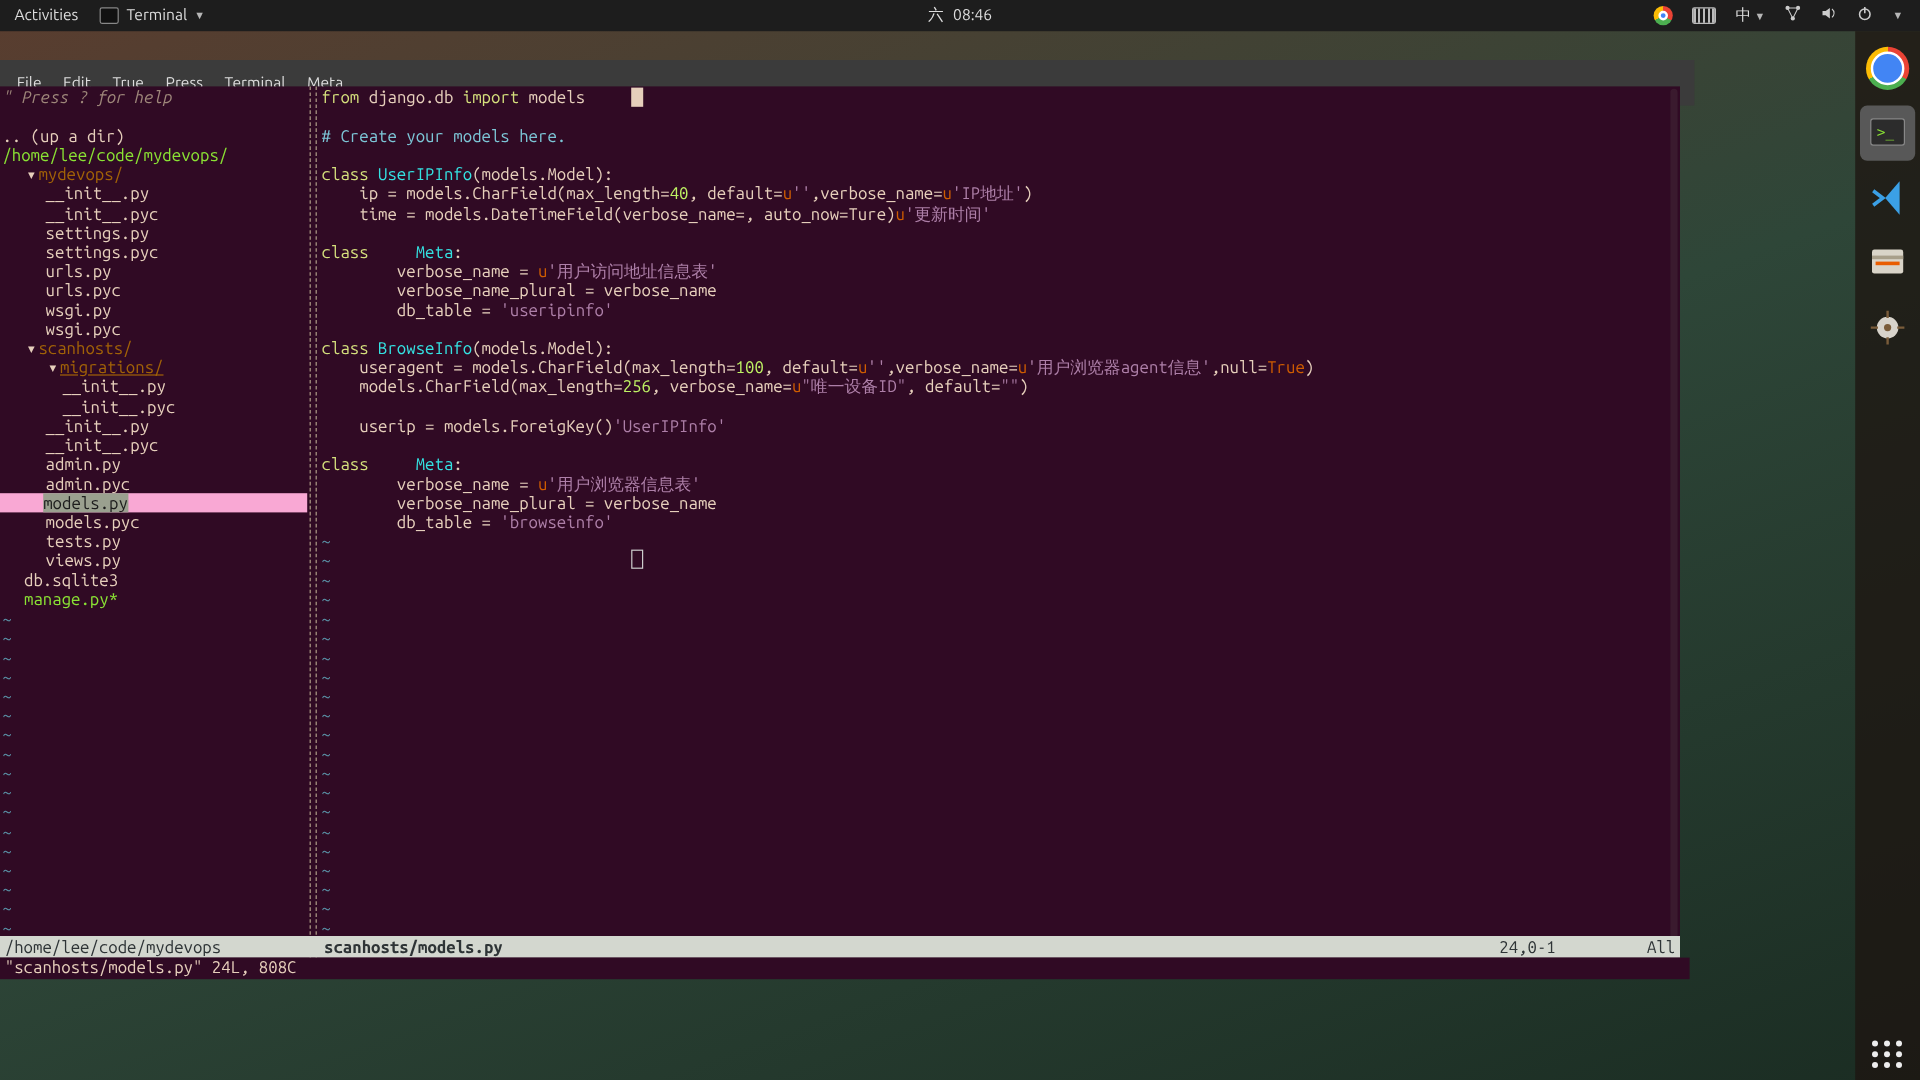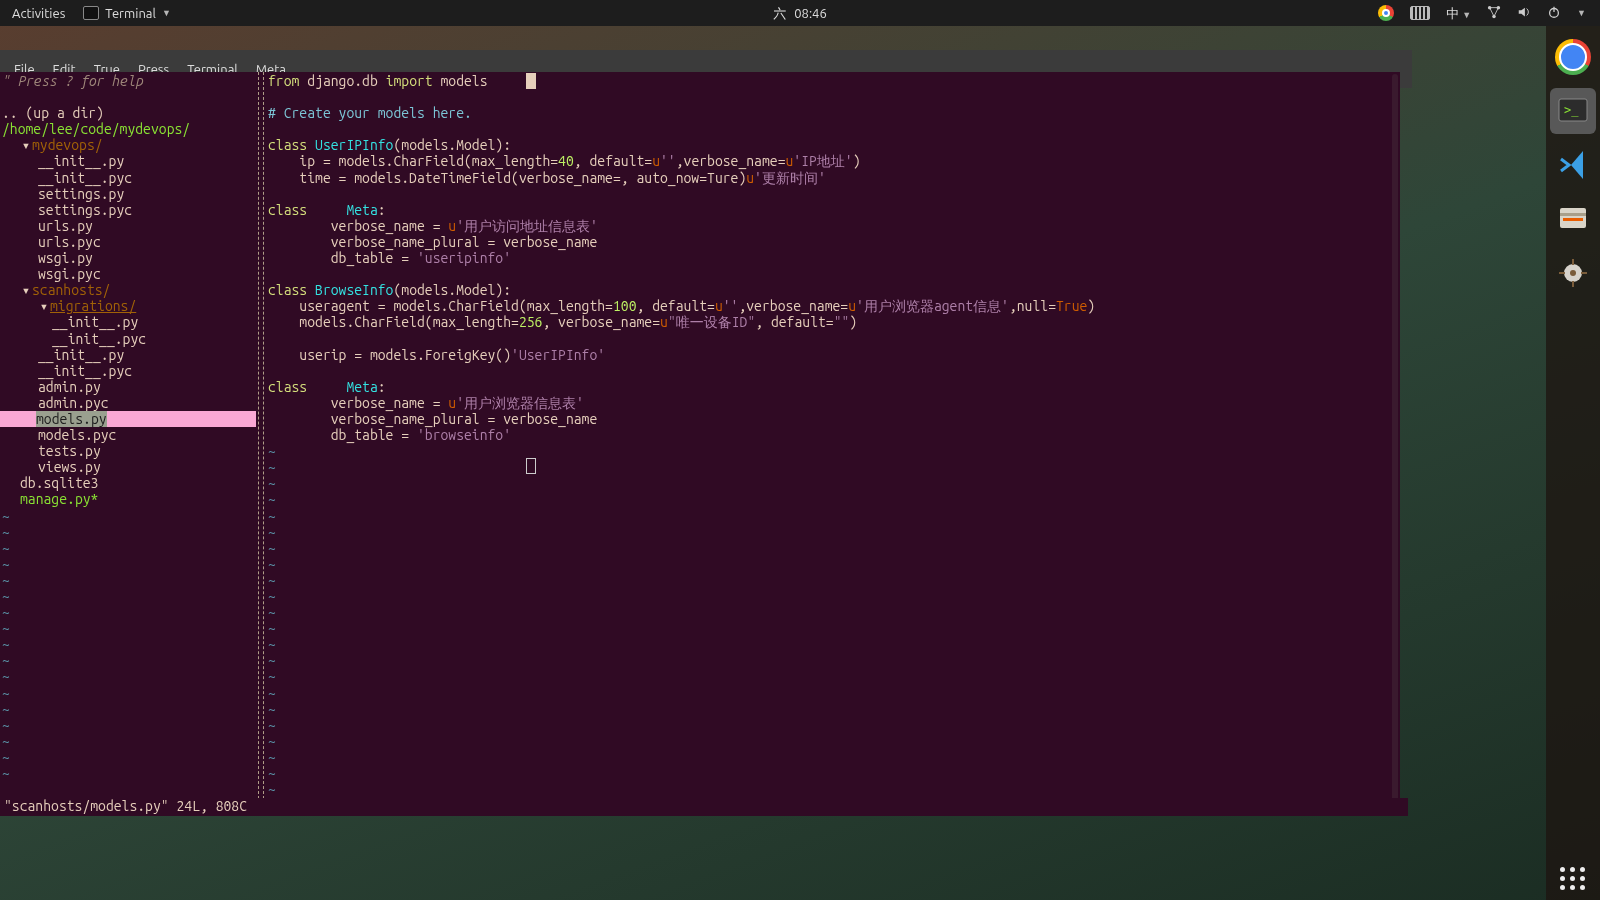--- a/index.html
+++ b/index.html
@@ -145,20 +145,28 @@
   <div class="term">
     <div class="gutter" id="tree"><span class="tree-line hl-help">" Press ? for help</span><span class="tree-line"> </span><span class="tree-line">.. (up a dir)</span><span class="tree-line hl-cwd">/home/lee/code/mydevops/</span><span class="tree-line ind1"><span class="arrow">▾</span><span class="hl-dir" style="">mydevops/</span></span><span class="tree-line ind2"><span class="" style="">__init__.py</span></span><span class="tree-line ind2"><span class="" style="">__init__.pyc</span></span><span class="tree-line ind2"><span class="" style="">settings.py</span></span><span class="tree-line ind2"><span class="" style="">settings.pyc</span></span><span class="tree-line ind2"><span class="" style="">urls.py</span></span><span class="tree-line ind2"><span class="" style="">urls.pyc</span></span><span class="tree-line ind2"><span class="" style="">wsgi.py</span></span><span class="tree-line ind2"><span class="" style="">wsgi.pyc</span></span><span class="tree-line ind1"><span class="arrow">▾</span><span class="hl-dir" style="">scanhosts/</span></span><span class="tree-line ind2"><span class="arrow">▾</span><span class="hl-dir" style="text-decoration:underline">migrations/</span></span><span class="tree-line ind3"><span class="" style="">__init__.py</span></span><span class="tree-line ind3"><span class="" style="">__init__.pyc</span></span><span class="tree-line ind2"><span class="" style="">__init__.py</span></span><span class="tree-line ind2"><span class="" style="">__init__.pyc</span></span><span class="tree-line ind2"><span class="" style="">admin.py</span></span><span class="tree-line ind2"><span class="" style="">admin.pyc</span></span><span class="tree-line cur-line ind2"><span class="sel">models.py</span></span><span class="tree-line ind2"><span class="" style="">models.pyc</span></span><span class="tree-line ind2"><span class="" style="">tests.py</span></span><span class="tree-line ind2"><span class="" style="">views.py</span></span><span class="tree-line ind1"><span class="" style="">db.sqlite3</span></span><span class="tree-line ind1"><span class="hl-cwd" style="">manage.py*</span></span><span class="tree-line tilde">~</span><span class="tree-line tilde">~</span><span class="tree-line tilde">~</span><span class="tree-line tilde">~</span><span class="tree-line tilde">~</span><span class="tree-line tilde">~</span><span class="tree-line tilde">~</span><span class="tree-line tilde">~</span><span class="tree-line tilde">~</span><span class="tree-line tilde">~</span><span class="tree-line tilde">~</span><span class="tree-line tilde">~</span><span class="tree-line tilde">~</span><span class="tree-line tilde">~</span><span class="tree-line tilde">~</span><span class="tree-line tilde">~</span><span class="tree-line tilde">~</span></div>
     <div class="split"></div>
     <div class="editor" id="ed"><span class="tl"><span class="hl-kw2">from</span> django.db <span class="hl-kw2">import</span> models</span><span class="tl"> </span><span class="tl hl-cmt"># Create your models here.</span><span class="tl"> </span><span class="tl"><span class="hl-kw2">class</span> <span class="hl-cls">UserIPInfo</span>(models.Model):</span><span class="tl">    ip = models.CharField(max_length=<span class="hl-num">40</span>, default=<span class="hl-u">u</span><span class="hl-str">''</span>,verbose_name=<span class="hl-u">u</span><span class="hl-str">'IP地址'</span>)</span><span class="tl">    time = models.DateTimeField(verbose_name=, auto_now=Ture)<span class="hl-u">u</span><span class="hl-str">'更新时间'</span></span><span class="tl"> </span><span class="tl"><span class="hl-kw2">class</span>     <span class="hl-cls">Meta</span>:</span><span class="tl">        verbose_name = <span class="hl-u">u</span><span class="hl-str">'用户访问地址信息表'</span></span><span class="tl">        verbose_name_plural = verbose_name</span><span class="tl">        db_table = <span class="hl-str">'useripinfo'</span></span><span class="tl"> </span><span class="tl"><span class="hl-kw2">class</span> <span class="hl-cls">BrowseInfo</span>(models.Model):</span><span class="tl">    useragent = models.CharField(max_length=<span class="hl-num">100</span>, default=<span class="hl-u">u</span><span class="hl-str">''</span>,verbose_name=<span class="hl-u">u</span><span class="hl-str">'用户浏览器agent信息'</span>,null=<span class="hl-bool">True</span>)</span><span class="tl">    models.CharField(max_length=<span class="hl-num">256</span>, verbose_name=<span class="hl-u">u</span><span class="hl-str">"唯一设备ID"</span>, default=<span class="hl-str">""</span>)</span><span class="tl"> </span><span class="tl">    userip = models.ForeigKey()<span class="hl-str">'UserIPInfo'</span></span><span class="tl"> </span><span class="tl"><span class="hl-kw2">class</span>     <span class="hl-cls">Meta</span>:</span><span class="tl">        verbose_name = <span class="hl-u">u</span><span class="hl-str">'用户浏览器信息表'</span></span><span class="tl">        verbose_name_plural = verbose_name</span><span class="tl">        db_table = <span class="hl-str">'browseinfo'</span></span><span class="tl tilde">~</span><span class="tl tilde">~</span><span class="tl tilde">~</span><span class="tl tilde">~</span><span class="tl tilde">~</span><span class="tl tilde">~</span><span class="tl tilde">~</span><span class="tl tilde">~</span><span class="tl tilde">~</span><span class="tl tilde">~</span><span class="tl tilde">~</span><span class="tl tilde">~</span><span class="tl tilde">~</span><span class="tl tilde">~</span><span class="tl tilde">~</span><span class="tl tilde">~</span><span class="tl tilde">~</span><span class="tl tilde">~</span><span class="tl tilde">~</span><span class="tl tilde">~</span><span class="tl tilde">~</span><span class="tl tilde">~</span>
       <span class="cursor cursor-top"></span>
       <span class="cursor-box"></span>
       <div class="scrollbar"></div>
     </div>
   </div>
 
+  <div class="status top">
+    <span class="seg" style="width:258px">/home/lee/code/mydevops</span>
+    <span class="seg" style="font-weight:bold">scanhosts/models.py</span>
+    <span class="grow"></span>
+    <span class="seg">24,0-1</span>
+    <span class="seg" style="width:60px"></span>
+    <span class="seg">All</span>
+  </div>
   <div class="cmdline">"scanhosts/models.py" 24L, 808C</div>
 
   <div class="launcher">
     <div class="licon">
       <div class="chrome-ico" style="width:36px;height:36px"></div>
     </div>
     <div class="licon hi">
       <svg viewBox="0 0 36 36">
           <rect x="4" y="6" width="28" height="22" rx="2" fill="#2c2c2c" stroke="#888"></rect>
           <text x="9" y="21" fill="#8ae234" font-size="12" font-family="monospace">&gt;_</text>

